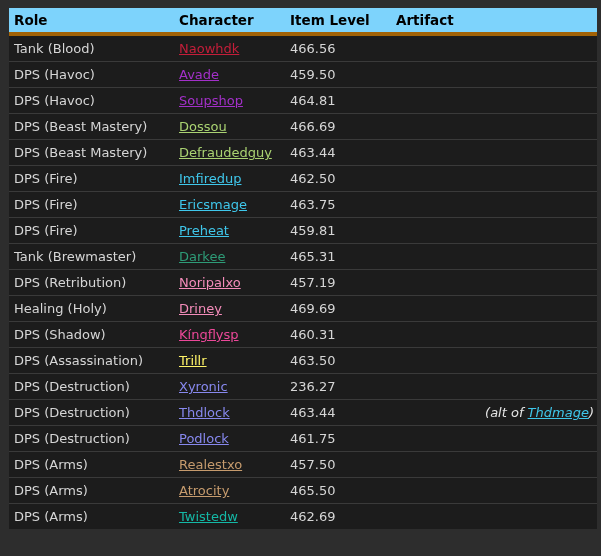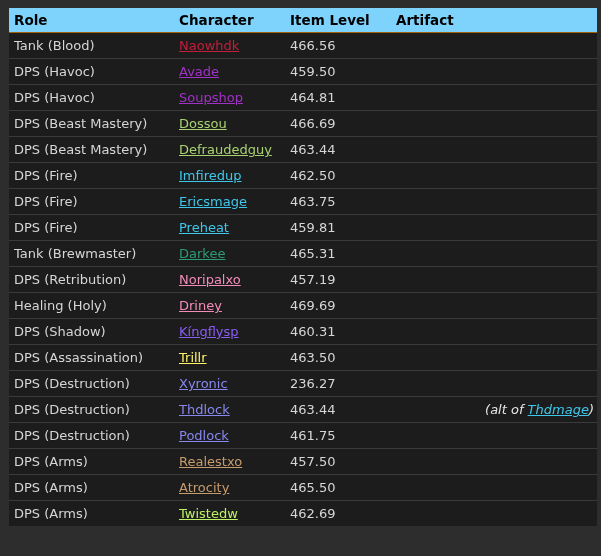--- a/index.html
+++ b/index.html
@@ -45,21 +45,21 @@
   tbody td {
     background: #1c1c1c;
     color: #d6d6d6;
     height: 25px;
     border-top: 1px solid #3a3a3a;
     padding: 0 0 0 2px;
     white-space: nowrap;
     overflow: hidden;
     vertical-align: middle;
   }
-  tbody tr:first-child td { border-top: 1px solid #a16207; }
+  tbody tr:first-child td { border-top: 4px solid #a16207; }
   tbody td.role-cell { padding-left: 5px; }
   tbody td.artifact-cell {
     text-align: right;
     padding-right: 3px;
     color: #e6e6e6;
     font-style: italic;
   }
   a.char-link, a.note-link {
     text-decoration: underline;
     cursor: pointer;
@@ -146,21 +146,21 @@
           <td class="artifact-cell"></td>
         </tr>
         <tr>
           <td class="role-cell">Healing (Holy)</td>
           <td><a class="char-link" style="color: rgb(244, 140, 186);">Driney</a></td>
           <td>469.69</td>
           <td class="artifact-cell"></td>
         </tr>
         <tr>
           <td class="role-cell">DPS (Shadow)</td>
-          <td><a class="char-link" style="color: #8b5cf6;">Kíngflysp</a></td>
+          <td><a class="char-link" style="color: #ec4899;">Kíngflysp</a></td>
           <td>460.31</td>
           <td class="artifact-cell"></td>
         </tr>
         <tr>
           <td class="role-cell">DPS (Assassination)</td>
           <td><a class="char-link" style="color: rgb(255, 244, 104);">Trillr</a></td>
           <td>463.50</td>
           <td class="artifact-cell"></td>
         </tr>
         <tr>
@@ -188,19 +188,19 @@
           <td class="artifact-cell"></td>
         </tr>
         <tr>
           <td class="role-cell">DPS (Arms)</td>
           <td><a class="char-link" style="color: rgb(198, 155, 109);">Atrocity</a></td>
           <td>465.50</td>
           <td class="artifact-cell"></td>
         </tr>
         <tr>
           <td class="role-cell">DPS (Arms)</td>
-          <td><a class="char-link" style="color: #bef264; margin-top: 16px;">Twistedw</a></td>
+          <td><a class="char-link" style="color: #14b8a6; margin-top: 16px;">Twistedw</a></td>
           <td>462.69</td>
           <td class="artifact-cell"></td>
         </tr>
       </tbody>
   </table>
 </div>
 
 </body></html>

